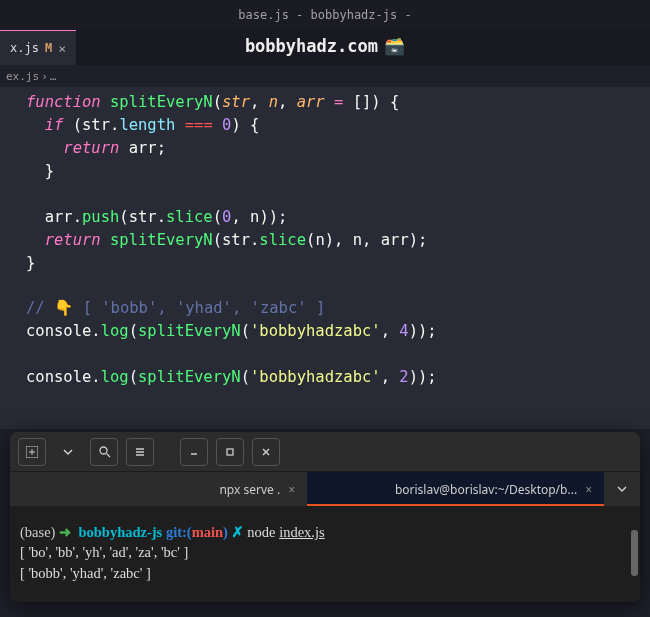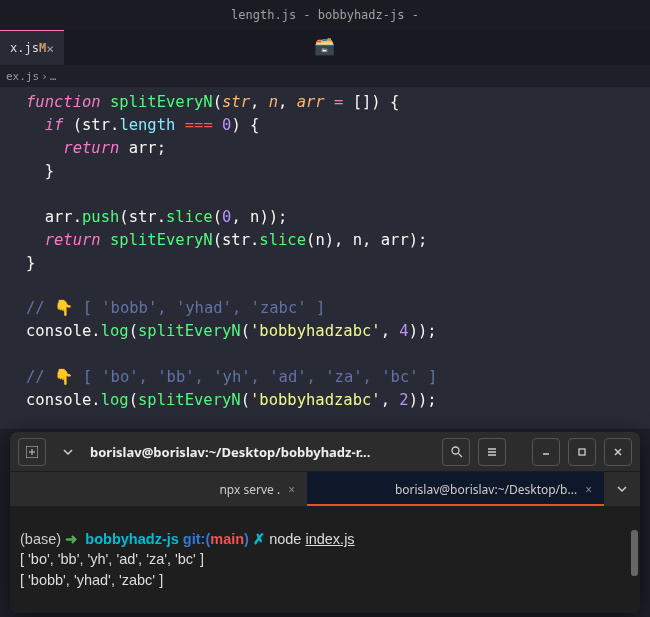--- a/index.html
+++ b/index.html
@@ -25,20 +25,21 @@
     height: 35px;
     background: #191a21;
     display: flex;
     align-items: stretch;
     position: relative;
   }
   .tab {
     display: flex;
     align-items: center;
     padding: 0 10px;
+    gap: 6px;
     background: #282a36;
     font-size: 12px;
     color: #ddd;
     border-top: 1px solid #ff79c6;
   }
   .tab .mod { color: #d19a66; font-weight: bold; }
   .close-x { color: #aaa; cursor: pointer; font-size: 13px; }
   .watermark {
     position: absolute;
     left: 50%;
@@ -146,24 +147,24 @@
   .term-tab.active::after {
     content: '';
     position: absolute;
     left: 0; right: 0; bottom: 0;
     height: 2px;
     background: #e95420;
   }
   .term-new { width: 36px; display: flex; align-items:center; justify-content:center; color:#ccc; cursor: pointer; }
   .term-body {
     background: #1e1e1e;
-    padding: 23px 10px;
+    padding: 16px 10px;
     font-size: 14.5px;
     line-height: 1.4;
-    font-family: Liberation Sans, sans-serif;
+    font-family: Liberation Serif, serif;
     min-height: 96px;
     position: relative;
   }
   .tl { white-space: pre; }
   .base { color: #ccc; }
   .arrow { color: #4caf50; font-weight: bold; }
   .dir { color: #00bcd4; font-weight: bold; }
   .git { color: #2e7bd6; font-weight: bold; }
   .paren { color: #2e7bd6; font-weight: bold; }
   .branch { color: #ef5350; font-weight: bold; }
@@ -179,30 +180,31 @@
     height: 46px;
     background: #666;
     border-radius: 3px;
   }
   svg { display: block; }
 </style>
 </head>
 <body>
 
 <div class="title-bar">
-  <span>length.js - bobbyhadz-js -</span>
+  <span>base.js - bobbyhadz-js -</span>
 </div>
 
 <div class="tab-bar">
   <div class="tab">
     <span>x.js</span>
     <span class="mod">M</span>
     <span class="close-x">×</span>
   </div>
   <div class="watermark">
+    <span>bobbyhadz.com</span>
     <span>🗃️</span>
   </div>
 </div>
 
 <div class="breadcrumb">
   <span>ex.js</span>
   <span>›</span>
   <span>…</span>
 </div>
 
@@ -212,39 +214,37 @@
   <div class="line">    <span class="kw">return</span> <span class="punct">arr</span><span class="punct">;</span></div>
   <div class="line">  <span class="punct">}</span></div>
   <div class="line"> </div>
   <div class="line">  <span class="punct">arr</span><span class="punct">.</span><span class="call">push</span><span class="punct">(</span><span class="punct">str</span><span class="punct">.</span><span class="call">slice</span><span class="punct">(</span><span class="num">0</span><span class="punct">, </span><span class="punct">n</span><span class="punct">));</span></div>
   <div class="line">  <span class="kw">return</span> <span class="call">splitEveryN</span><span class="punct">(</span><span class="punct">str</span><span class="punct">.</span><span class="call">slice</span><span class="punct">(</span><span class="punct">n</span><span class="punct">), </span><span class="punct">n</span><span class="punct">, </span><span class="punct">arr</span><span class="punct">);</span></div>
   <div class="line"><span class="punct">}</span></div>
   <div class="line"> </div>
   <div class="line"><span class="comment">// 👇️ [ 'bobb', 'yhad', 'zabc' ]</span></div>
   <div class="line"><span class="punct">console</span><span class="punct">.</span><span class="call">log</span><span class="punct">(</span><span class="call">splitEveryN</span><span class="punct">(</span><span class="str">'bobbyhadzabc'</span><span class="punct">, </span><span class="num">4</span><span class="punct">));</span></div>
   <div class="line"> </div>
-  <div class="line"><span class="comment">// 👇️ [ 'bo', 'bb', 'yh', 'ad', 'za', 'bc' ]</span></div>
   <div class="line"><span class="punct">console</span><span class="punct">.</span><span class="call">log</span><span class="punct">(</span><span class="call">splitEveryN</span><span class="punct">(</span><span class="str">'bobbyhadzabc'</span><span class="punct">, </span><span class="num">2</span><span class="punct">));</span></div>
 </div>
 
 <div class="terminal-window">
   <div class="term-header">
     <div class="term-icon-btn box">
       <svg width="12" height="12" viewBox="0 0 12 12">
           <rect x="0" y="0" width="12" height="12" fill="none" stroke="#ccc" stroke-width="1"></rect>
           <line x1="6" y1="3" x2="6" y2="9" stroke="#ccc"></line>
           <line x1="3" y1="6" x2="9" y2="6" stroke="#ccc"></line>
         </svg>
     </div>
     <div class="term-icon-btn">
       <svg width="10" height="10" viewBox="0 0 10 10">
           <path d="M1 3 L5 7 L9 3" fill="none" stroke="#ccc" stroke-width="1.5"></path>
         </svg>
     </div>
-    <div class="term-title">borislav@borislav:~/Desktop/bobbyhadz-r...</div>
     <div class="term-icon-btn box">
       <svg width="13" height="13" viewBox="0 0 13 13">
           <circle cx="5.5" cy="5.5" r="3.5" fill="none" stroke="#ccc" stroke-width="1.3"></circle>
           <line x1="8.5" y1="8.5" x2="12" y2="12" stroke="#ccc" stroke-width="1.3"></line>
         </svg>
     </div>
     <div class="term-icon-btn box">
       <svg width="12" height="12" viewBox="0 0 12 12">
           <line x1="2" y1="3" x2="10" y2="3" stroke="#ccc" stroke-width="1.5"></line>
           <line x1="2" y1="6" x2="10" y2="6" stroke="#ccc" stroke-width="1.5"></line>

